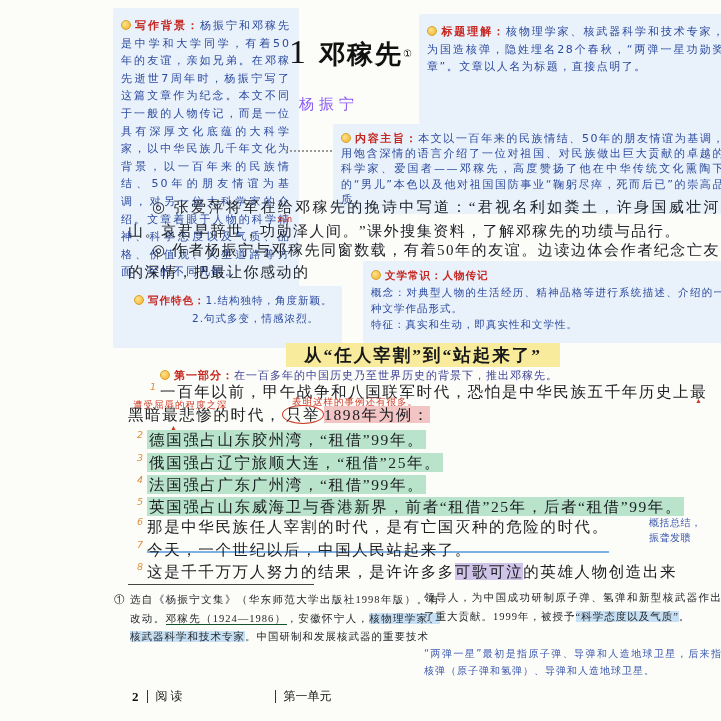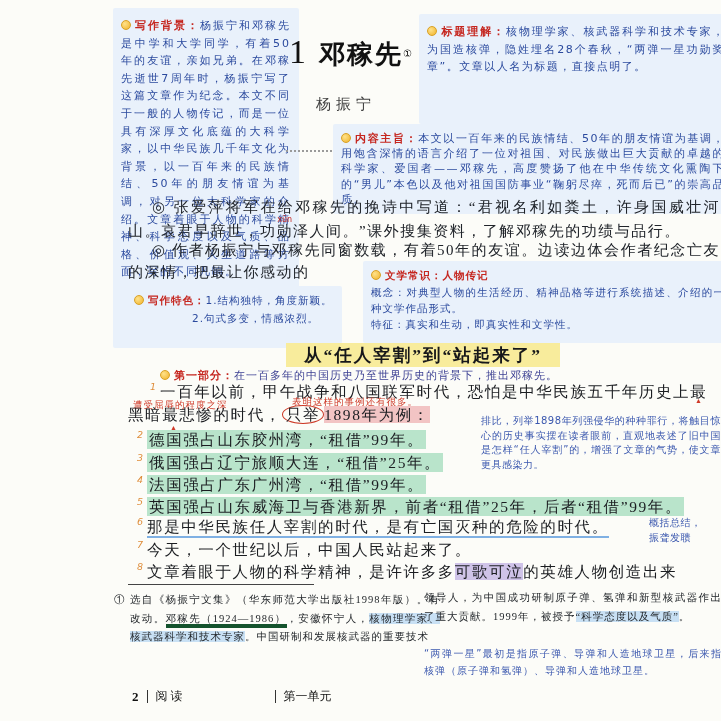--- a/index.html
+++ b/index.html
@@ -17,21 +17,21 @@
   .box-tu{left:419px;top:14px;width:298px;height:92px;font-size:11px;line-height:17.5px;letter-spacing:1.5px;}
   .box-theme{left:333px;top:124px;width:384px;height:76px;font-size:11px;line-height:15.2px;letter-spacing:1.5px;padding:7px 8px;}
   .box-lit{left:363px;top:261px;width:354px;height:70px;font-size:10.5px;line-height:16px;letter-spacing:1px;padding:6px 8px;}
   .box-feat{left:128px;top:286px;width:202px;height:46px;font-size:10.5px;line-height:16.5px;letter-spacing:1px;padding:6px 6px;}
 
   
   .lesson{position:absolute;left:289px;top:33px;color:#111;white-space:nowrap;}
   .lesson .num{font-size:34px;}
   .lesson .ttl{font-size:26px;font-weight:bold;margin-left:13px;letter-spacing:2px;}
   .lesson sup{font-size:10px;}
-  .author{position:absolute;left:316px;top:95px;font-size:15px;letter-spacing:5px;color:#404040;}
+  .author{position:absolute;left:299px;top:95px;font-size:15px;letter-spacing:5px;color:#8b5cf6;}
   .dots{position:absolute;left:286px;top:150px;width:46px;border-bottom:2px dotted #9a9a9a;}
 
   
   .preview{position:absolute;color:#20242a;font-size:15px;line-height:21.5px;letter-spacing:1.5px;text-indent:1.6em;text-align:justify;}
   .pv1{left:128px;top:197px;width:592px;}
   .pv2{left:128px;top:240px;width:592px;}
   ruby rt{color:#c5261f;font-size:8px;letter-spacing:0;font-family:"DejaVu Sans",sans-serif;}
 
   
   .sec-head{position:absolute;left:128px;top:343px;width:590px;text-align:center;
@@ -42,22 +42,22 @@
   .part-note .lbl{color:#c5261f;font-weight:bold;text-align:right;}
 
   
   .body-line{position:absolute;font-size:15.5px;letter-spacing:1.6px;color:#1b1d21;white-space:nowrap;}
   .pnum{color:#de8d3b;font-size:9.5px;vertical-align:7px;margin-right:4px;letter-spacing:0;
         font-family:"DejaVu Sans",sans-serif;font-style:italic;}
   .hl-g{background:#b9e4cb;padding:1px 2px;}
   .hl-p{background:#f2c4c4;}
   .hl-v{background:#cfc3e8;}
   .hl-b{background:#c8e0f4;}
-  .ul-b{border-bottom:2px solid #7fb0e3;padding-bottom:1px;}
-  .ul-b2{border-bottom:4px solid #14532d;}
+  .ul-b{border-bottom:2px solid #7fb0e3;padding-bottom:16px;}
+  .ul-b2{border-bottom:1px solid #14532d;}
   .circle-r{border:1.5px solid #cc3a28;border-radius:50%;padding:0 3px;}
 
   
   .red-anno{position:absolute;font-family:"DejaVu Sans",sans-serif;color:#cf3928;font-size:9.5px;
             letter-spacing:1px;white-space:nowrap;}
   .tri{position:absolute;color:#cf3928;font-size:7px;}
   .margin-note{position:absolute;font-family:"DejaVu Sans",sans-serif;color:#3a57ae;font-size:10px;
                line-height:14.5px;letter-spacing:0.5px;text-align:justify;}
   .mn1{left:481px;top:414px;width:240px;}
   .mn2{left:649px;top:516px;width:58px;text-align:left;}
@@ -140,33 +140,32 @@
   <div class="body-line" style="left:137px;top:452px;">
     <span class="pnum">3</span><span class="hl-g">俄国强占辽宁旅顺大连，“租借”25年。</span>
   </div>
   <div class="body-line" style="left:137px;top:474px;">
     <span class="pnum">4</span><span class="hl-g">法国强占广东广州湾，“租借”99年。</span>
   </div>
   <div class="body-line" style="left:137px;top:496px;">
     <span class="pnum">5</span><span class="hl-g">英国强占山东威海卫与香港新界，前者“租借”25年，后者“租借”99年。</span>
   </div>
 
-  <div class="margin-note mn1">排比，列举1898年列强侵华的种种罪行，将触目惊心的历史事实摆在读者眼前，直观地表述了旧中国是怎样“任人宰割”的，增强了文章的气势，使文章更具感染力。</div>
 
   <div class="body-line" style="left:137px;top:516px;">
     <span class="pnum">6</span><span class="ul-b">那是中华民族任人宰割的时代，是有亡国灭种的危险的时代。</span>
   </div>
   <div class="margin-note mn2">概括总结，振聋发聩</div>
 
   <div class="body-line" style="left:137px;top:539px;">
     <span class="pnum">7</span><span>今天，一个世纪以后，中国人民站起来了。</span>
   </div>
 
   <div class="body-line" style="left:137px;top:561px;">
-    <span class="pnum">8</span><span>文章着眼于人物的科学精神，是许许多多</span><span class="hl-v">可歌可泣</span><span>的英雄人物创造出来</span>
+    <span class="pnum">8</span><span>这是千千万万人努力的结果，是许许多多</span><span class="hl-v">可歌可泣</span><span>的英雄人物创造出来</span>
   </div>
 
   <div class="fn-divider"></div>
   <div class="fn fn-left">
     <span>①</span><span> 选自《杨振宁文集》（华东师范大学出版社1998年版）。有改动。</span><span class="ul-b2">邓稼先（1924—1986）</span><span>，安徽怀宁人，</span><span class="hl-b">核物理学家、核武器科学和技术专家</span><span>。中国研制和发展核武器的重要技术</span>
   </div>
   <div class="fn fn-right">
     <span>领导人，为中国成功研制原子弹、氢弹和新型核武器作出了重大贡献。1999年，被授予</span><span class="hl-b">“科学态度以及气质”</span><span>。</span>
   </div>
   <div class="fn-note">“两弹一星”最初是指原子弹、导弹和人造地球卫星，后来指核弹（原子弹和氢弹）、导弹和人造地球卫星。</div>

